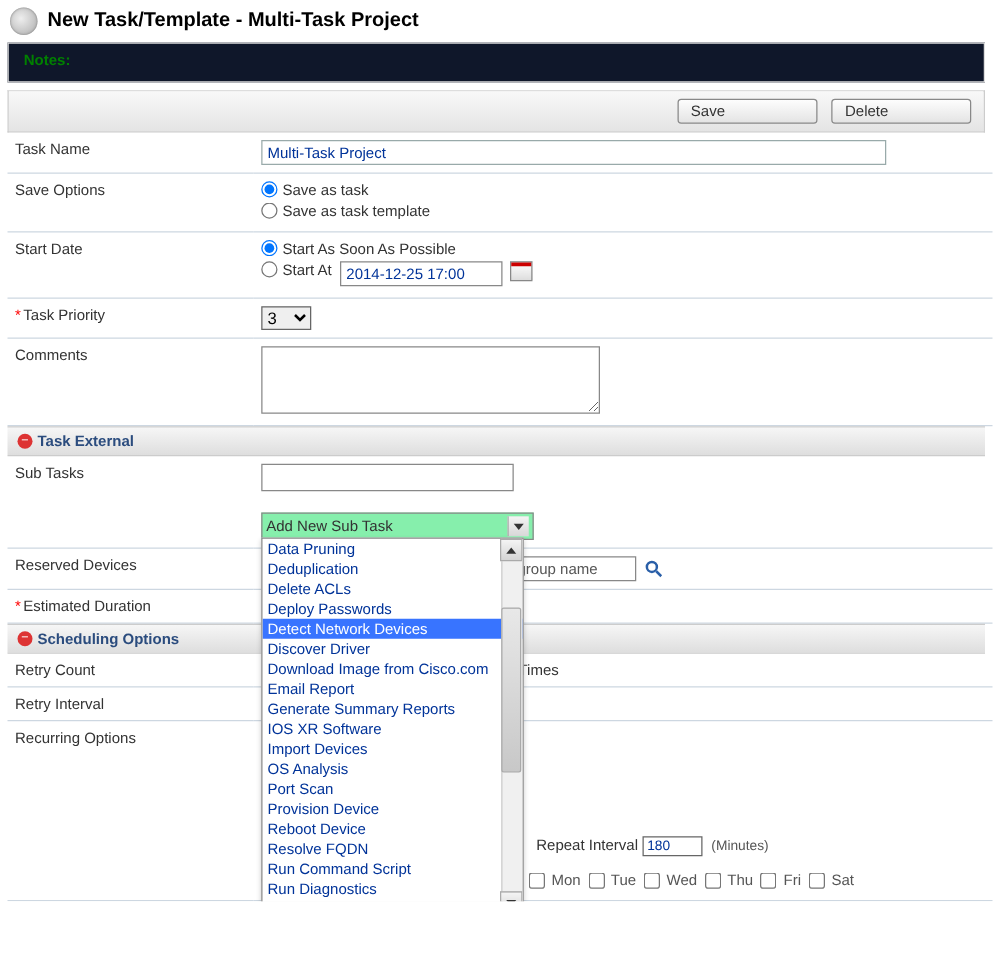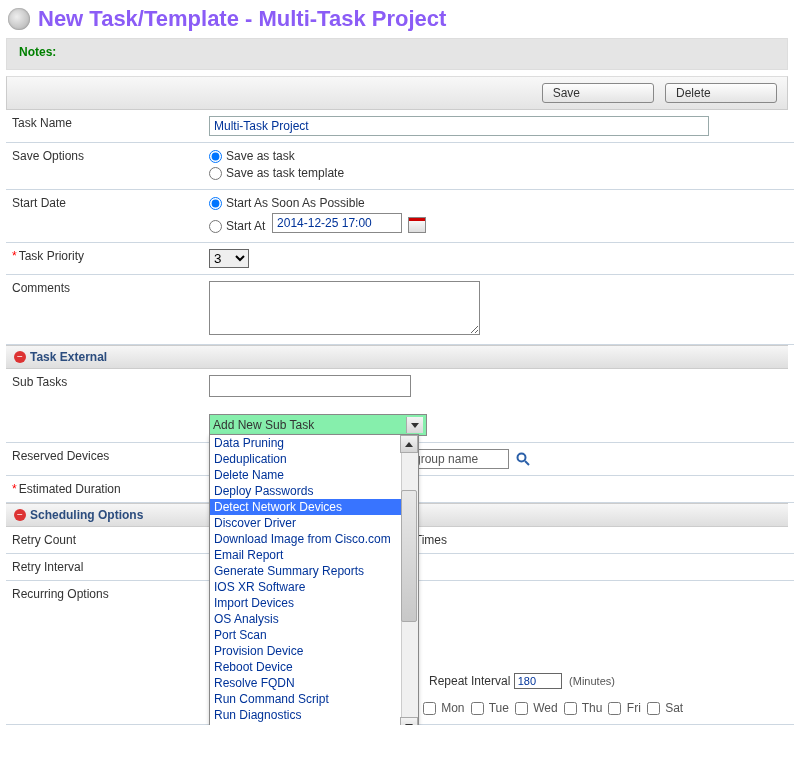--- a/index.html
+++ b/index.html
@@ -1,35 +1,35 @@
 <!DOCTYPE html>
 <html><head>
 <meta charset="utf-8">
 <style>
 body{margin:0;font-family:Arial,Helvetica,sans-serif;font-size:12px;color:#333;background:#fff;width:794px}
 .header{display:flex;align-items:center;padding:6px 8px}
-.header h1{margin:0;font-size:22px;color:#8b5cf6;font-weight:bold}
+.header h1{margin:0;font-size:16px;color:#000000;font-weight:bold}
 .gear{width:22px;height:22px;margin-right:8px;border-radius:50%;background:radial-gradient(circle at 40% 40%,#eee,#aaa);position:relative;display:inline-block;box-shadow:inset 0 0 2px #777}
-.notes-box{background:#e5e5e5;border:1px solid #ddd;padding:6px 12px 10px;margin:0 6px}
+.notes-box{background:#0f172a;border:1px solid #ddd;padding:6px 12px 10px;margin:0 6px}
 .notes-title{color:#008000;font-weight:bold}
 .req{color:red;margin-left:10px}
 .button-bar{background:linear-gradient(#f8f8f8,#e4e4e4);border:1px solid #ccc;border-top:1px solid #ddd;margin:6px 6px 0;padding:6px 10px;text-align:right}
 .btn{display:inline-block;min-width:90px;padding:2px 10px;border:1px solid #888;background:linear-gradient(#fdfdfd,#e4e4e4);border-radius:3px;margin-left:8px;text-align:left;cursor:pointer}
 table.form{width:100%;border-collapse:collapse;margin:0 6px}
 table.form td{vertical-align:top;padding:6px 6px}
 table.form tr{border-bottom:1px solid #cdd7e1}
 .lbl{width:185px;color:#333;padding-left:10px}
 .star{color:red;margin-right:2px}
 input[type=text].wide{width:490px;border:1px solid #9aa;color:#003399;padding:2px 4px;font-size:12px}
 input[type=text].med{width:120px;border:1px solid #888;color:#003399;padding:2px 4px;font-size:12px}
 input[type=text].sm{width:40px;border:1px solid #666;color:#003399;padding:1px 3px;font-size:11px}
 textarea.cm{width:265px;height:48px;border:1px solid #888;resize:both}
 select.pri{width:40px;border:1px solid #666}
 input[type=radio]{margin:0 4px 0 0;vertical-align:middle}
-.radio-line{display:flex;align-items:flex-end;margin-bottom:3px}
+.radio-line{display:flex;align-items:flex-start;margin-bottom:3px}
 .cal-icon{width:16px;height:14px;border:1px solid #888;display:inline-block;margin-left:6px;background:linear-gradient(#fff,#ddd);position:relative;cursor:pointer}
 .cal-icon:before{content:"";position:absolute;top:0;left:0;right:0;height:3px;background:#c00}
 .section-hdr{background:linear-gradient(#f6f6f6,#dedede);border:1px solid #ccc;border-left:0;border-right:0;margin:0 6px;padding:4px 8px;display:flex;align-items:center}
 .section-hdr .t{color:#2B4C7E;font-weight:bold;margin-left:4px}
 .minus{width:12px;height:12px;border-radius:50%;background:#d33;color:#fff;display:inline-flex;align-items:center;justify-content:center;font-size:10px;line-height:1}
 .listbox{width:200px;height:20px;border:1px solid #888;background:#fff;display:inline-block}
 .dropdown{width:210px;border:1px solid #888;background:#86efac;display:inline-flex;align-items:center;justify-content:space-between;padding:2px 3px;cursor:pointer}
 .dropdown .arrow{width:16px;height:16px;border-left:1px solid #aaa;background:linear-gradient(#f4f4f4,#d8d8d8);display:flex;align-items:center;justify-content:center}
 .dropdown .arrow:after{content:"";border-left:4px solid transparent;border-right:4px solid transparent;border-top:5px solid #333}
 .dropopen{position:absolute;width:208px;border:1px solid #888;background:#fff;z-index:50;max-height:300px;overflow:hidden;box-shadow:0 2px 4px rgba(0,0,0,.2)}
@@ -127,21 +127,21 @@
   <td>
     <div class="listbox"></div><br><br>
     <div class="dropdown-wrapper">
       <div class="dropdown">
         <span>Add New Sub Task</span>
         <span class="arrow"></span>
       </div>
       <div class="dropopen" id="dropopen" style="top:20px;left:0">
               <div class="opt">Data Pruning</div>
               <div class="opt">Deduplication</div>
-              <div class="opt">Delete Name</div>
+              <div class="opt">Delete ACLs</div>
               <div class="opt">Deploy Passwords</div>
               <div class="opt sel">Detect Network Devices</div>
               <div class="opt">Discover Driver</div>
               <div class="opt">Download Image from Cisco.com</div>
               <div class="opt">Email Report</div>
               <div class="opt">Generate Summary Reports</div>
               <div class="opt">IOS XR Software</div>
               <div class="opt">Import Devices</div>
               <div class="opt">OS Analysis</div>
               <div class="opt">Port Scan</div>

